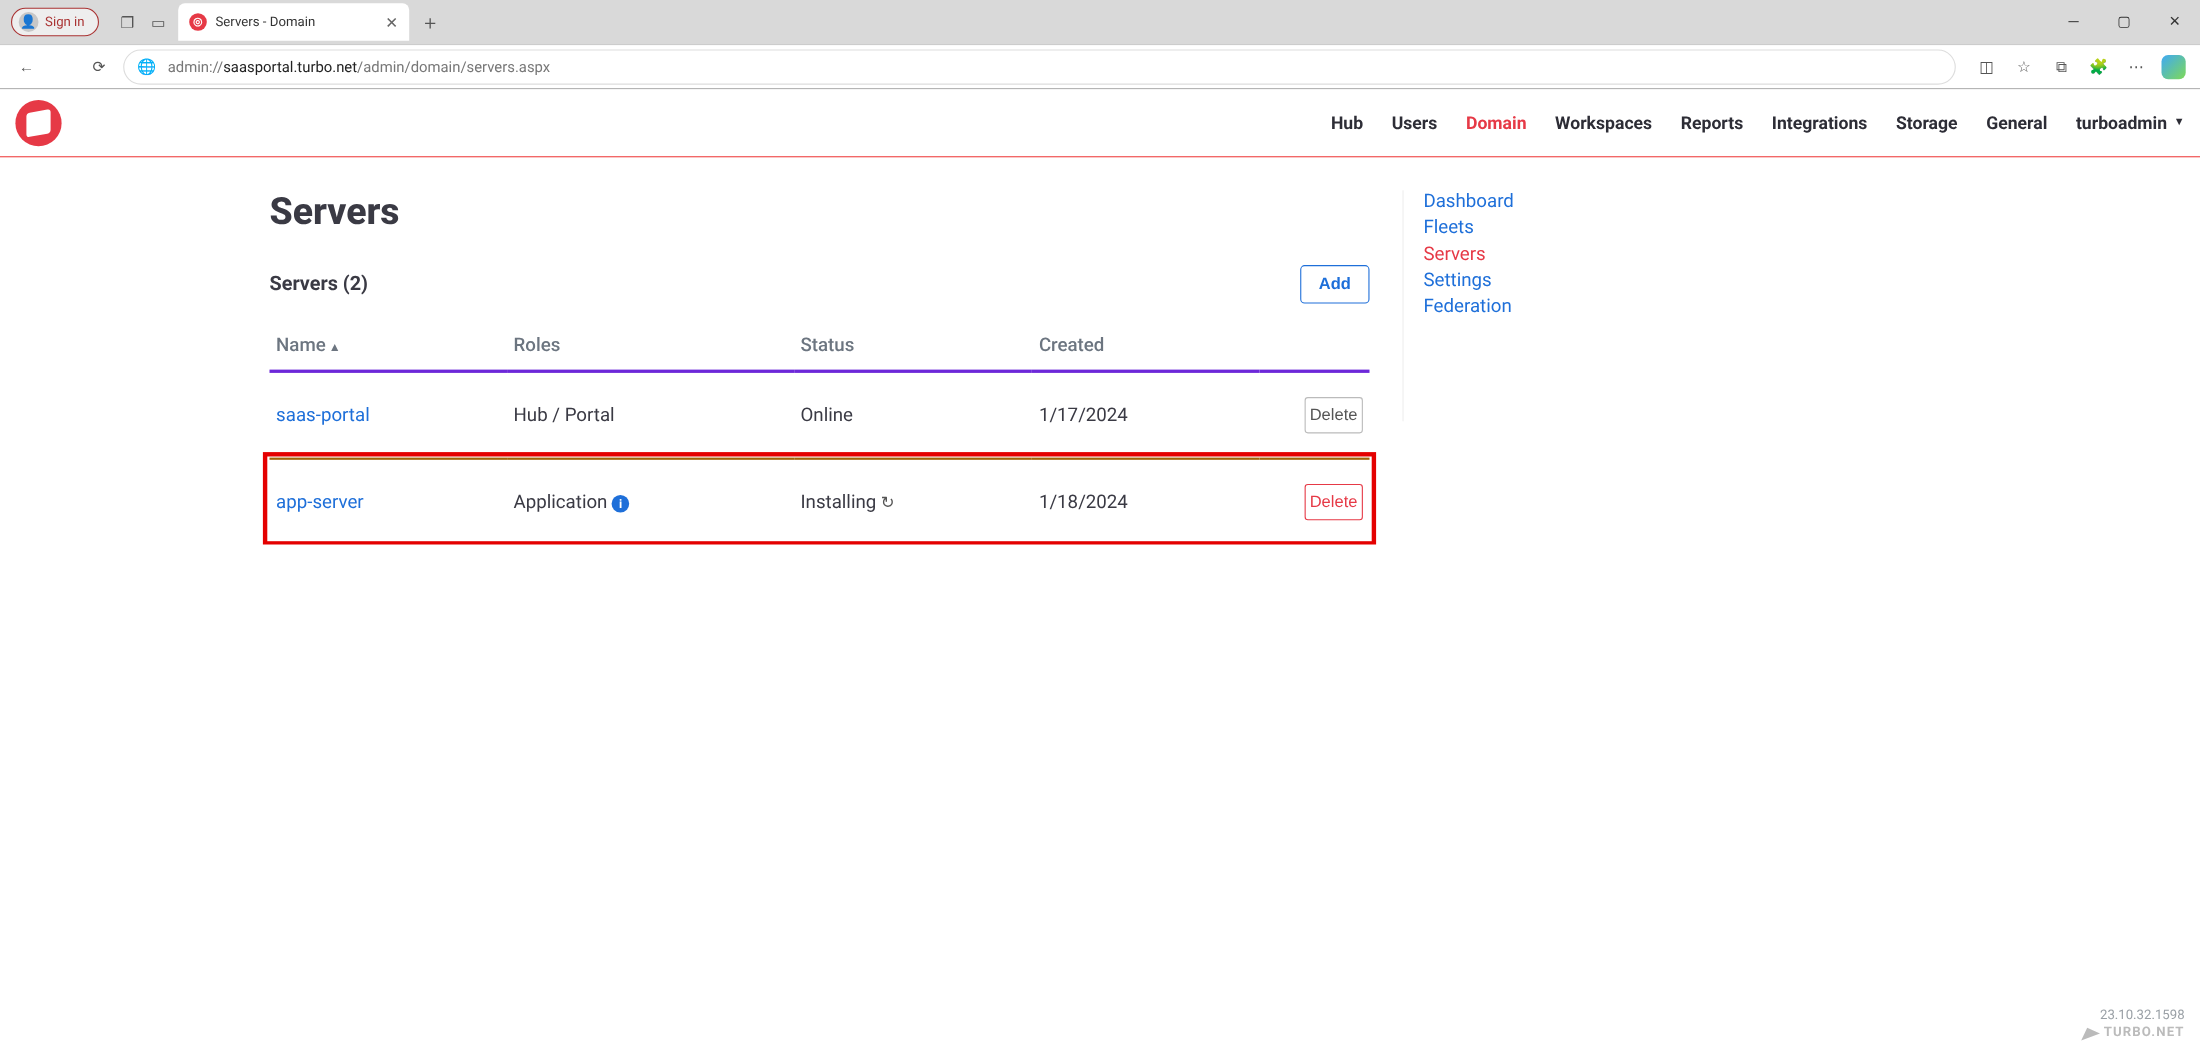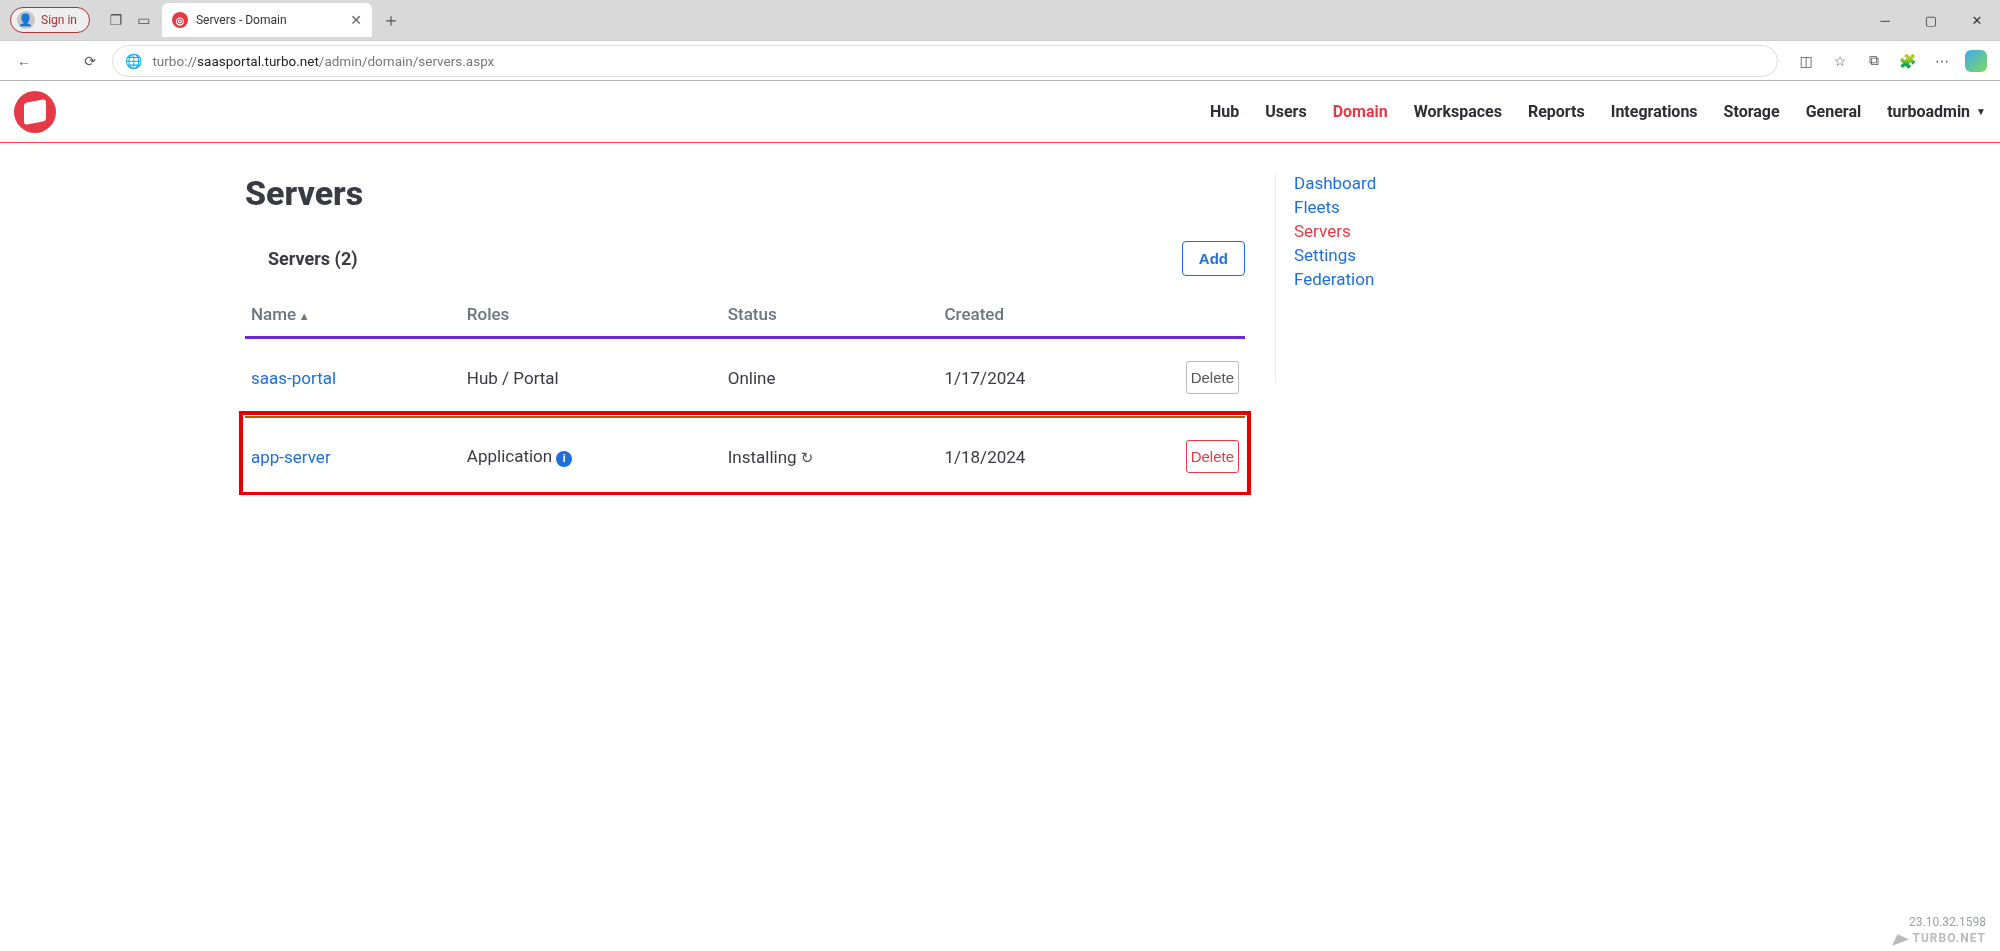--- a/index.html
+++ b/index.html
@@ -36,21 +36,21 @@
   .topnav a { text-decoration:none; color:#2d2d36; cursor:pointer;}
   .topnav a.active { color:#E63946; }
   .user-menu { display:flex;align-items:center;gap:6px;cursor:pointer;}
   .caret-down { font-size:10px;}
 
   
   .page { display:flex; padding:30px 0 0 0; height:calc(100% - 142px);}
   .main { width:1000px; margin-left:245px; }
   h1 { font-size:34px; font-weight:800; color:#3a3a44; margin-bottom:28px;}
   .subhead-row { display:flex; align-items:center; margin-bottom:16px;}
-  .subhead { font-weight:700; color:#3a3a44; font-size:18px;margin-left:23px;}
+  .subhead { font-weight:700; color:#3a3a44; font-size:18px;}
   .add-btn { margin-left:auto; border:1.5px solid #1E6FD9; color:#1E6FD9; background:#fff; font-weight:700; padding:8px 16px; border-radius:4px; font-size:15px; cursor:pointer;}
 
   table { width:100%; border-collapse:collapse;}
   thead th { text-align:left; font-weight:500; color:#6c7580; font-size:17px; padding:12px 6px; border-bottom:3px solid #6d28d9;}
   tbody td { padding:22px 6px; font-size:17px; color:#3a3a44; vertical-align:middle;}
   tbody tr + tr td { border-top:2px solid #a16207;}
   .link { color:#1E6FD9; text-decoration:none; cursor:pointer;}
   .sort-caret { font-size:11px; color:#6c7580;}
   .info-icon { display:inline-flex;width:16px;height:16px;border-radius:50%;background:#1E6FD9;color:#fff;font-size:11px;align-items:center;justify-content:center;margin-left:4px;font-weight:bold;}
   .spinner-icon { margin-left:4px;font-size:15px;color:#555;}
@@ -90,21 +90,21 @@
       <div class="wc-btn">▢</div>
       <div class="wc-btn">✕</div>
     </div>
   </div>
   <div class="addressbar-row">
     <div class="ab-icon">←</div>
     <div class="ab-icon" style="margin-left:28px;">⟳</div>
     <div class="address-input">
       <span class="globe">🌐</span>
       <span class="url">
-        <span>turbo://</span><span class="host">saasportal.turbo.net</span><span>/admin/domain/servers.aspx</span>
+        <span>admin://</span><span class="host">saasportal.turbo.net</span><span>/admin/domain/servers.aspx</span>
       </span>
     </div>
     <div class="right-icons">
       <div class="ab-icon">◫</div>
       <div class="ab-icon">☆</div>
       <div class="ab-icon">⧉</div>
       <div class="ab-icon">🧩</div>
       <div class="ab-icon">⋯</div>
       <div class="ab-icon">
           <span class="copilot-badge"></span>

